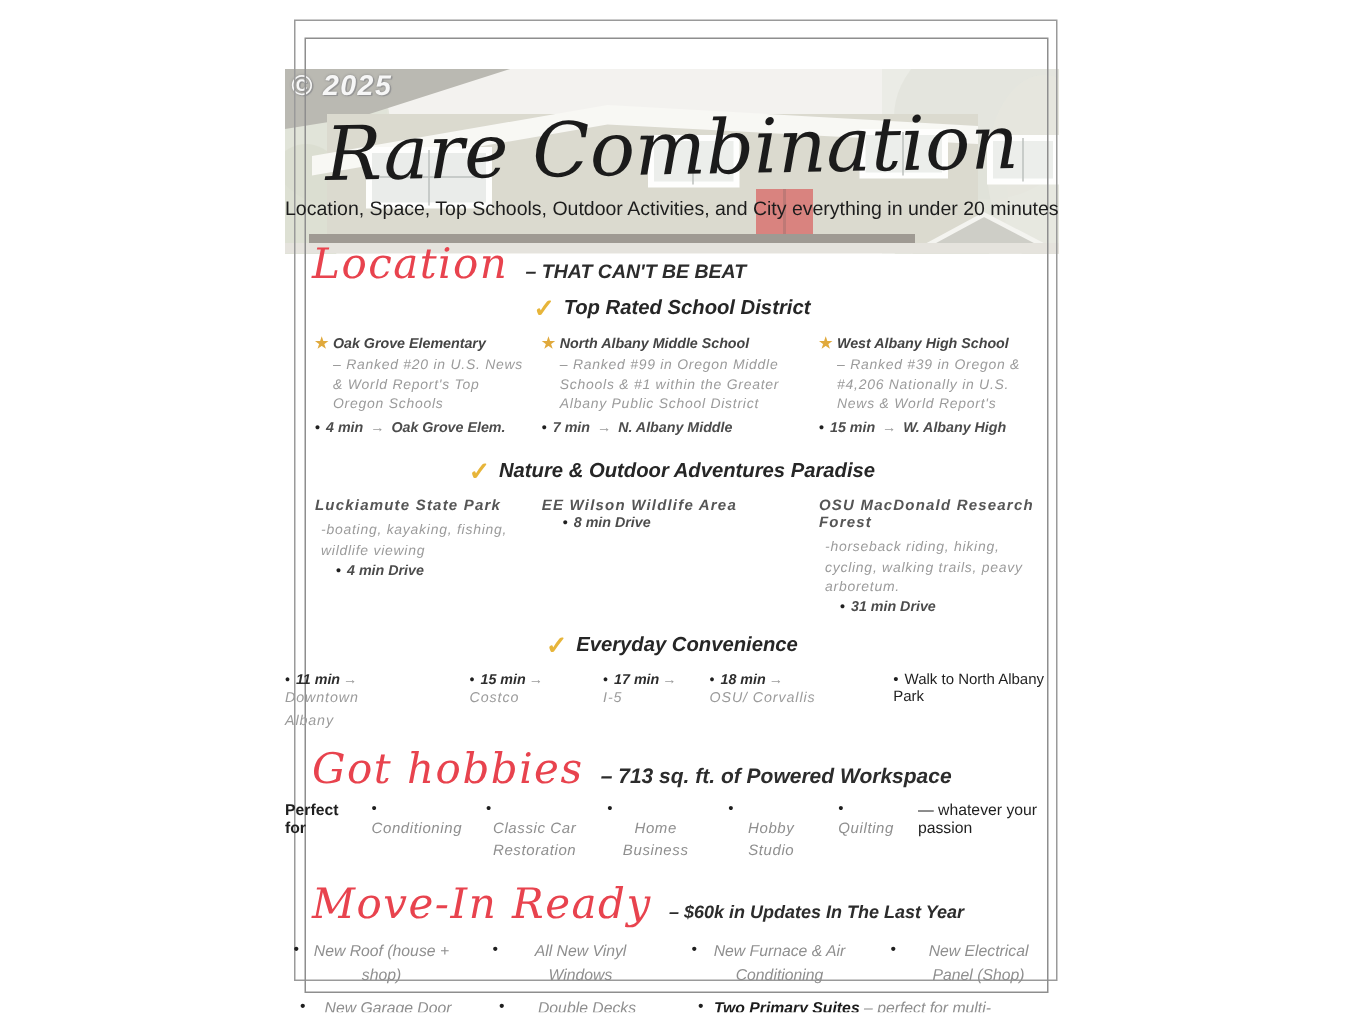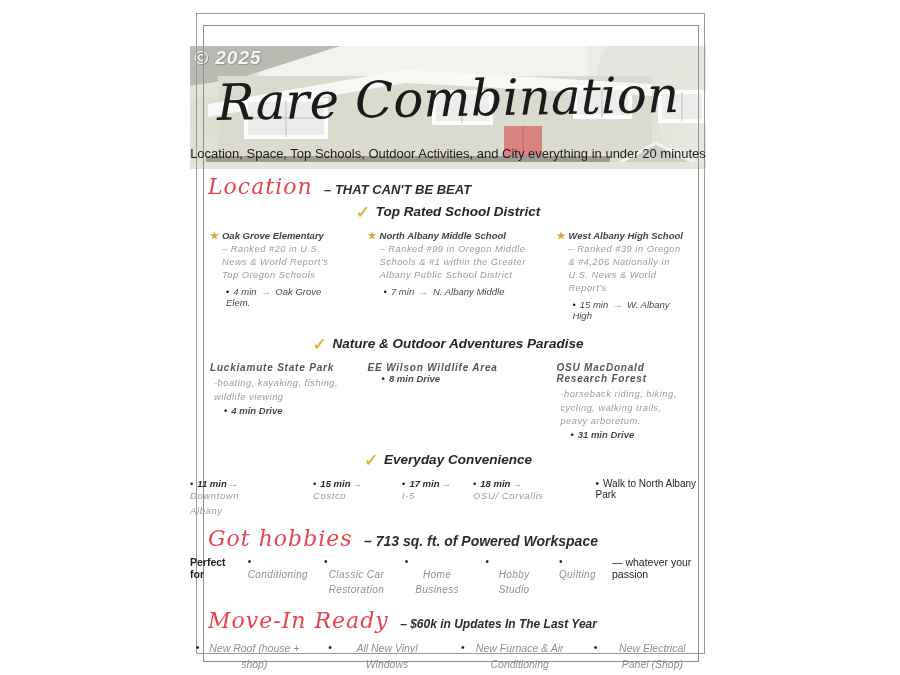--- a/index.html
+++ b/index.html
@@ -11,33 +11,33 @@
   
   .photo{position:absolute;left:190px;top:0;width:516px;height:123px;margin-top:46px;}
   .photo svg{display:block;}
   .watermark{position:absolute;left:4px;top:1px;font-size:19px;font-weight:bold;font-style:italic;
              color:rgba(255,255,255,0.92);text-shadow:0 0 2px #8a8a8a,1px 1px 0 #9a9a9a;letter-spacing:1px;}
   .hero-title{position:absolute;left:0;right:0;top:28px;text-align:center;
               font-family:"DejaVu Serif",serif;font-style:italic;font-size:50px;line-height:1;
               color:#1b1b1b;transform:rotate(-1deg);white-space:nowrap;}
   
   .content{position:absolute;left:190px;top:123px;width:516px;}
-  .subtitle{margin-top:23px;text-align:center;font-size:13px;color:#1d1d1d;}
+  .subtitle{margin-top:8px;text-align:left;font-size:13px;color:#1d1d1d;}
   .sec-head{margin:13px 0 0 18px;white-space:nowrap;}
-  .script{font-family:"DejaVu Serif",serif;font-style:italic;font-size:22px;color:#e8434e;letter-spacing:1px;}
+  .script{font-family:"DejaVu Serif",serif;font-style:italic;font-size:28px;color:#e8434e;letter-spacing:1px;}
   .tagline{font-size:13px;font-style:italic;font-weight:bold;color:#2c2c2c;margin-left:7px;}
   .check-head{text-align:center;font-style:italic;font-weight:bold;font-size:13.5px;color:#262626;margin-top:3px;}
   .check{color:#e7b53a;font-style:normal;font-size:17px;font-weight:bold;margin-right:2px;vertical-align:-2px;}
   
-  .cols3{display:flex;justify-content:space-between;padding:0 16px 0 20px;margin-top:7px;gap:24px;}
+  .cols3{display:flex;justify-content:space-between;padding:0 16px 0 20px;margin-top:7px;}
   .col-a{width:30%;}.col-b{width:37%;}.col-c{width:30%;}
   .s-name{font-size:9.5px;font-style:italic;font-weight:bold;color:#444;}
   .star{color:#e0a93c;font-style:normal;margin-right:3px;font-size:10px;}
   .s-desc{font-size:9.3px;font-style:italic;color:#9b9b9b;letter-spacing:0.5px;line-height:1.4;margin:2px 0 4px 12px;}
-  .s-commute{font-size:9.5px;font-style:italic;font-weight:normal;color:#4c4c4c;margin-left:16px;}
+  .s-commute{font-size:9.5px;font-style:italic;font-weight:bold;color:#4c4c4c;margin-left:0;}
   .blt{color:#1f1f1f;font-style:normal;margin-right:4px;}
   .n-name{font-size:10px;font-style:italic;font-weight:bold;color:#555;letter-spacing:0.8px;}
   .n-desc{font-size:9.3px;font-style:italic;color:#9b9b9b;letter-spacing:0.5px;line-height:1.45;margin:4px 0 1px 4px;}
   .n-commute{font-size:9.5px;font-style:italic;font-weight:bold;color:#4c4c4c;margin-left:14px;}
   
   .conv-row{display:flex;justify-content:center;gap:14px;margin-top:7px;font-size:9.5px;align-items:flex-start;}
   .conv-time{font-style:italic;font-weight:bold;color:#2d2d2d;}
   .conv-arrow{color:#9b9b9b;margin:0 2px;}
   .conv-dest{display:inline-block;max-width:72px;text-align:left;font-style:italic;color:#9b9b9b;letter-spacing:0.6px;line-height:1.5;vertical-align:top;}
   .conv-plain{font-size:10px;color:#1f1f1f;}

